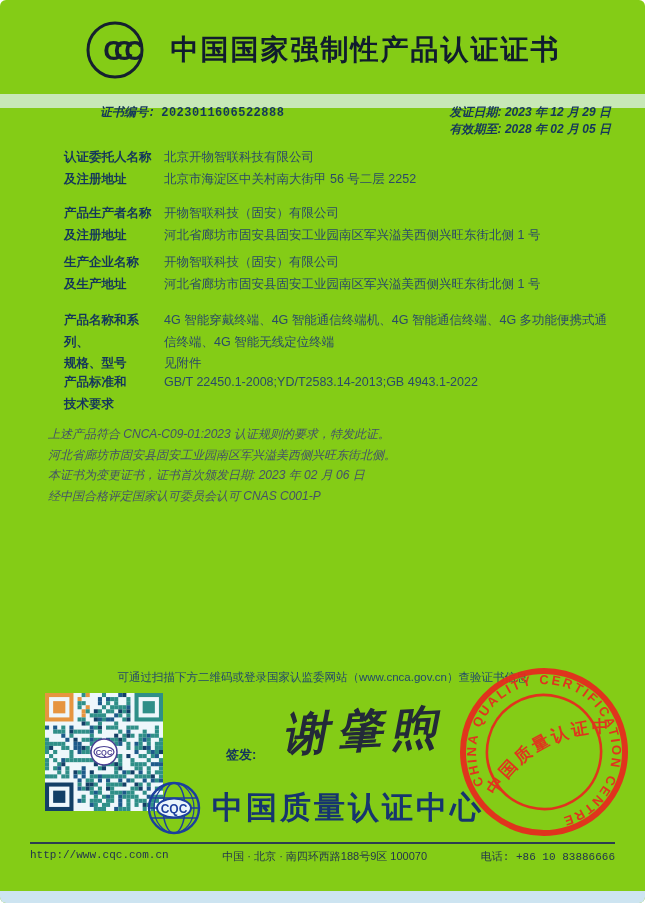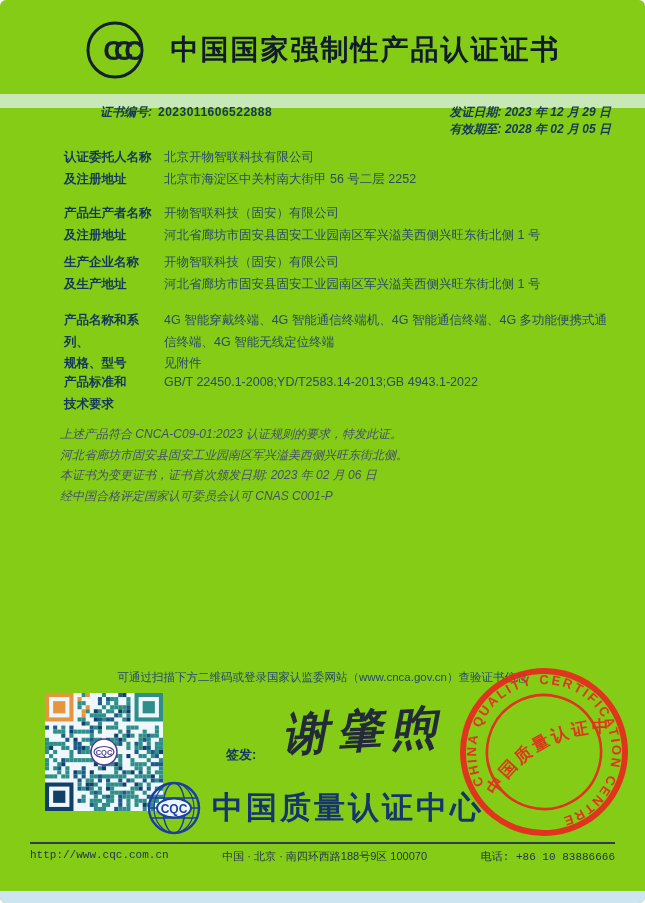--- a/index.html
+++ b/index.html
@@ -16,32 +16,32 @@
   .band-top{position:absolute;left:0;top:94px;width:100%;height:14px;background:#e6f4fc;opacity:.7;}
   .band-bottom{position:absolute;left:0;bottom:0;width:100%;height:12px;background:#cde4f1;}
 
   
   .header{position:absolute;top:20px;left:0;width:100%;display:flex;align-items:center;justify-content:center;gap:26px;}
   .ccc-logo{width:60px;height:60px;flex:0 0 auto;}
   .title{font-size:28px;font-weight:700;letter-spacing:2px;color:#101c2e;}
 
   
   .meta-row{position:absolute;top:104px;left:100px;right:34px;display:flex;justify-content:space-between;align-items:flex-start;}
-  .meta-left{font-size:12px;font-weight:700;font-style:italic;color:#14365c;}
+  .meta-left{font-size:12px;font-weight:700;font-style:italic;color:#14365c;font-family:Liberation Mono, monospace;}
   .meta-right{font-size:12px;font-weight:700;font-style:italic;color:#14365c;text-align:left;line-height:17px;}
   .meta-left .num{font-style:normal;margin-left:6px;letter-spacing:.5px;}
 
   
   .field{position:absolute;left:64px;right:36px;display:flex;}
   .field .labels{width:96px;flex:0 0 96px;font-size:12.5px;font-weight:700;color:#14365c;line-height:21.5px;}
   .field .values{flex:1;margin-left:4px;font-size:12.5px;color:#2b4a68;line-height:21.5px;}
   .f1{top:147px;} .f2{top:203px;} .f3{top:252px;} .f4{top:310px;} .f5{top:372px;}
 
   
-  .notes{position:absolute;top:424px;left:60px;right:40px;font-size:12px;font-style:italic;color:#44506b;line-height:20.5px;}
+  .notes{position:absolute;top:424px;left:48px;right:40px;font-size:12px;font-style:italic;color:#44506b;line-height:20.5px;}
   .notes p{margin:0;}
 
   
   .verify-line{position:absolute;top:670px;left:0;width:100%;text-align:center;font-size:11.5px;color:#23496b;}
 
   
   .qr-wrap{position:absolute;left:45px;top:693px;width:118px;height:118px;}
 
   
   .sign-label{position:absolute;left:226px;top:746px;font-size:13px;font-weight:700;color:#14365c;}

